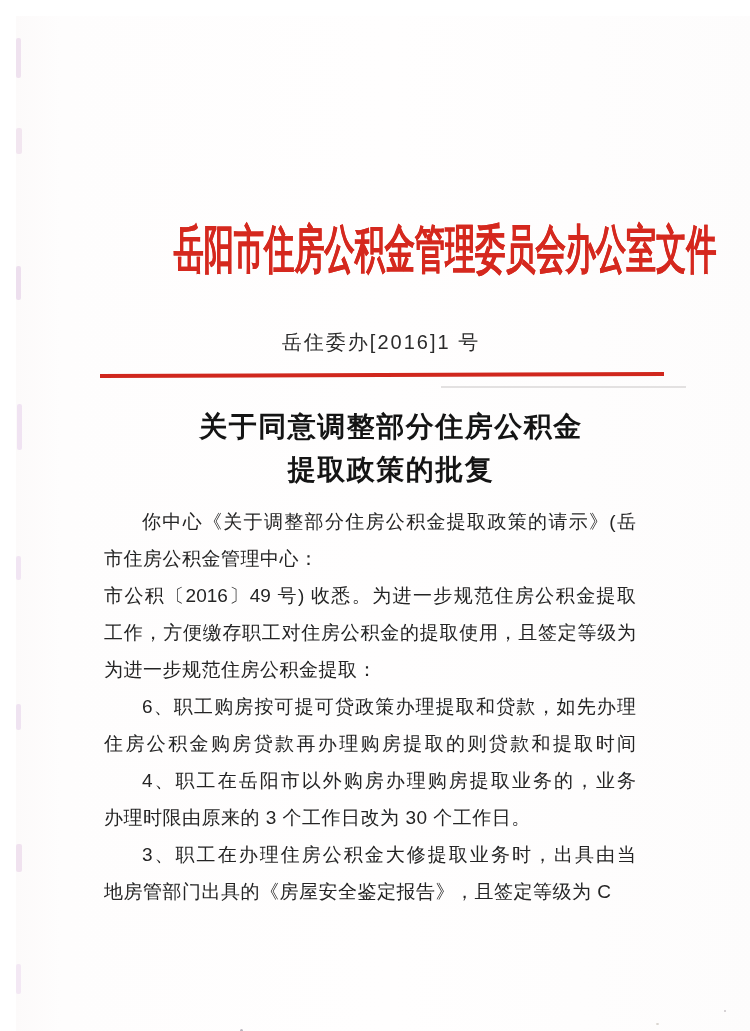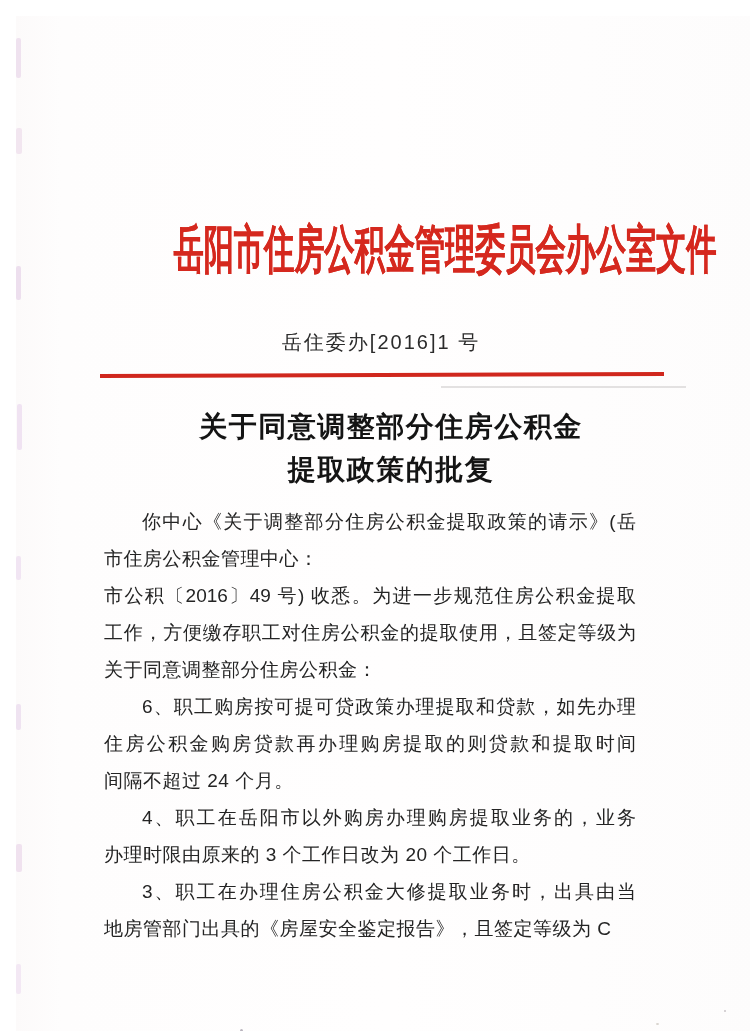--- a/index.html
+++ b/index.html
@@ -134,26 +134,25 @@
   <div class="doc-title">
     <div>关于同意调整部分住房公积金</div>
     <div>提取政策的批复</div>
   </div>
 
   <div class="body-text">
     <div class="ln jst ind">你中心《关于调整部分住房公积金提取政策的请示》(岳</div>
     <div class="ln">市住房公积金管理中心：</div>
     <div class="ln jst">市公积〔2016〕49 号) 收悉。为进一步规范住房公积金提取</div>
     <div class="ln jst">工作，方便缴存职工对住房公积金的提取使用，且签定等级为</div>
-    <div class="ln">关于同意调整部分住房公积金：</div>
+    <div class="ln">为进一步规范住房公积金提取：</div>
     <div class="ln jst ind">6、职工购房按可提可贷政策办理提取和贷款，如先办理</div>
     <div class="ln jst">住房公积金购房贷款再办理购房提取的则贷款和提取时间</div>
-    <div class="ln">间隔不超过 24 个月。</div>
     <div class="ln jst ind">4、职工在岳阳市以外购房办理购房提取业务的，业务</div>
-    <div class="ln">办理时限由原来的 3 个工作日改为 20 个工作日。</div>
+    <div class="ln">办理时限由原来的 3 个工作日改为 30 个工作日。</div>
     <div class="ln jst ind">3、职工在办理住房公积金大修提取业务时，出具由当</div>
     <div class="ln">地房管部门出具的《房屋安全鉴定报告》，且签定等级为 C</div>
   </div>
 
   <div class="smudge s1"></div>
   <div class="smudge s2"></div>
   <div class="smudge s3"></div>
   <div class="smudge s4"></div>
   <div class="smudge s5"></div>
   <div class="smudge s6"></div>

